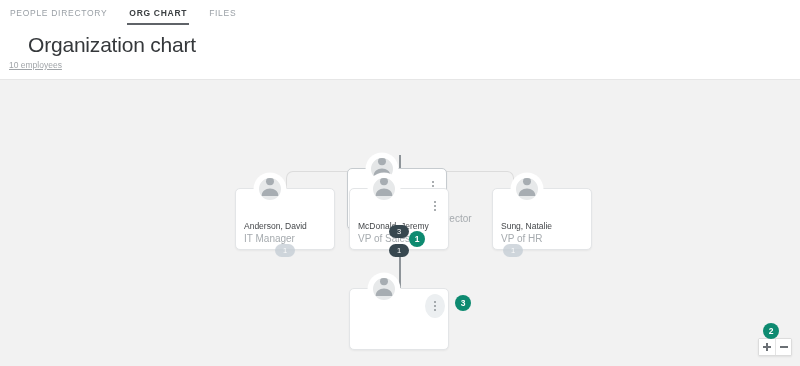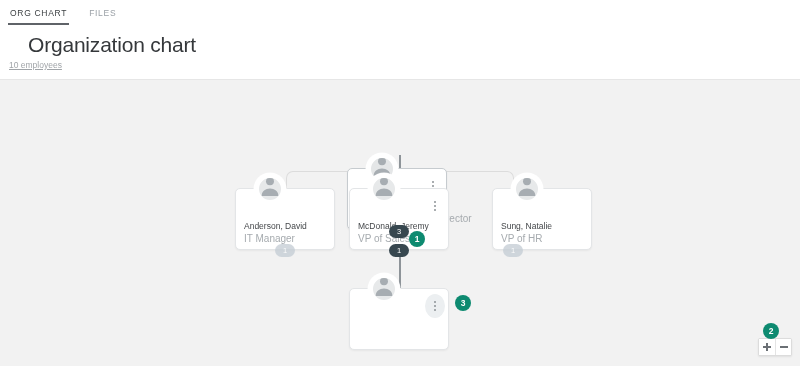--- a/index.html
+++ b/index.html
@@ -21,21 +21,21 @@
     position: absolute; left: 8px; top: 0; height: 26px;
     display: flex; align-items: center; gap: 18px;
   }
   .tab {
     font-size: 8.5px; letter-spacing: 0.7px;
     color: #9aa0a6; text-transform: uppercase;
     padding: 7px 2px 7px 2px;
     position: relative; white-space: nowrap;
     cursor: pointer;
   }
-  .tab.active { color: #3c4043; font-weight: normal; text-align: right; }
+  .tab.active { color: #3c4043; font-weight: bold; text-align: right; }
   .tab.active::after {
     content: ""; position: absolute; left: 0; right: 0; bottom: 0;
     height: 2px; background: #5f6368;
   }
   .page-title {
     position: absolute; left: 8px; top: 33px;
     font-size: 21px; font-weight: normal; color: #35383b;
     letter-spacing: -0.2px;
     margin-left: 20px;
   }
@@ -137,20 +137,21 @@
   .zoomctl .bar.v { position: absolute; width: 1.5px; height: 8px; }
 </style>
 </head>
 <body>
 
 <div id="app">
 
   <div class="header">
 
     <div class="tabbar">
+      <div class="tab">PEOPLE DIRECTORY</div>
       <div class="tab active">ORG CHART</div>
       <div class="tab">FILES</div>
     </div>
 
     <div class="page-title">Organization chart</div>
     <div class="page-sub">10 employees</div>
   </div>
 
   <div class="canvas">
     <div class="canvas-inner">

